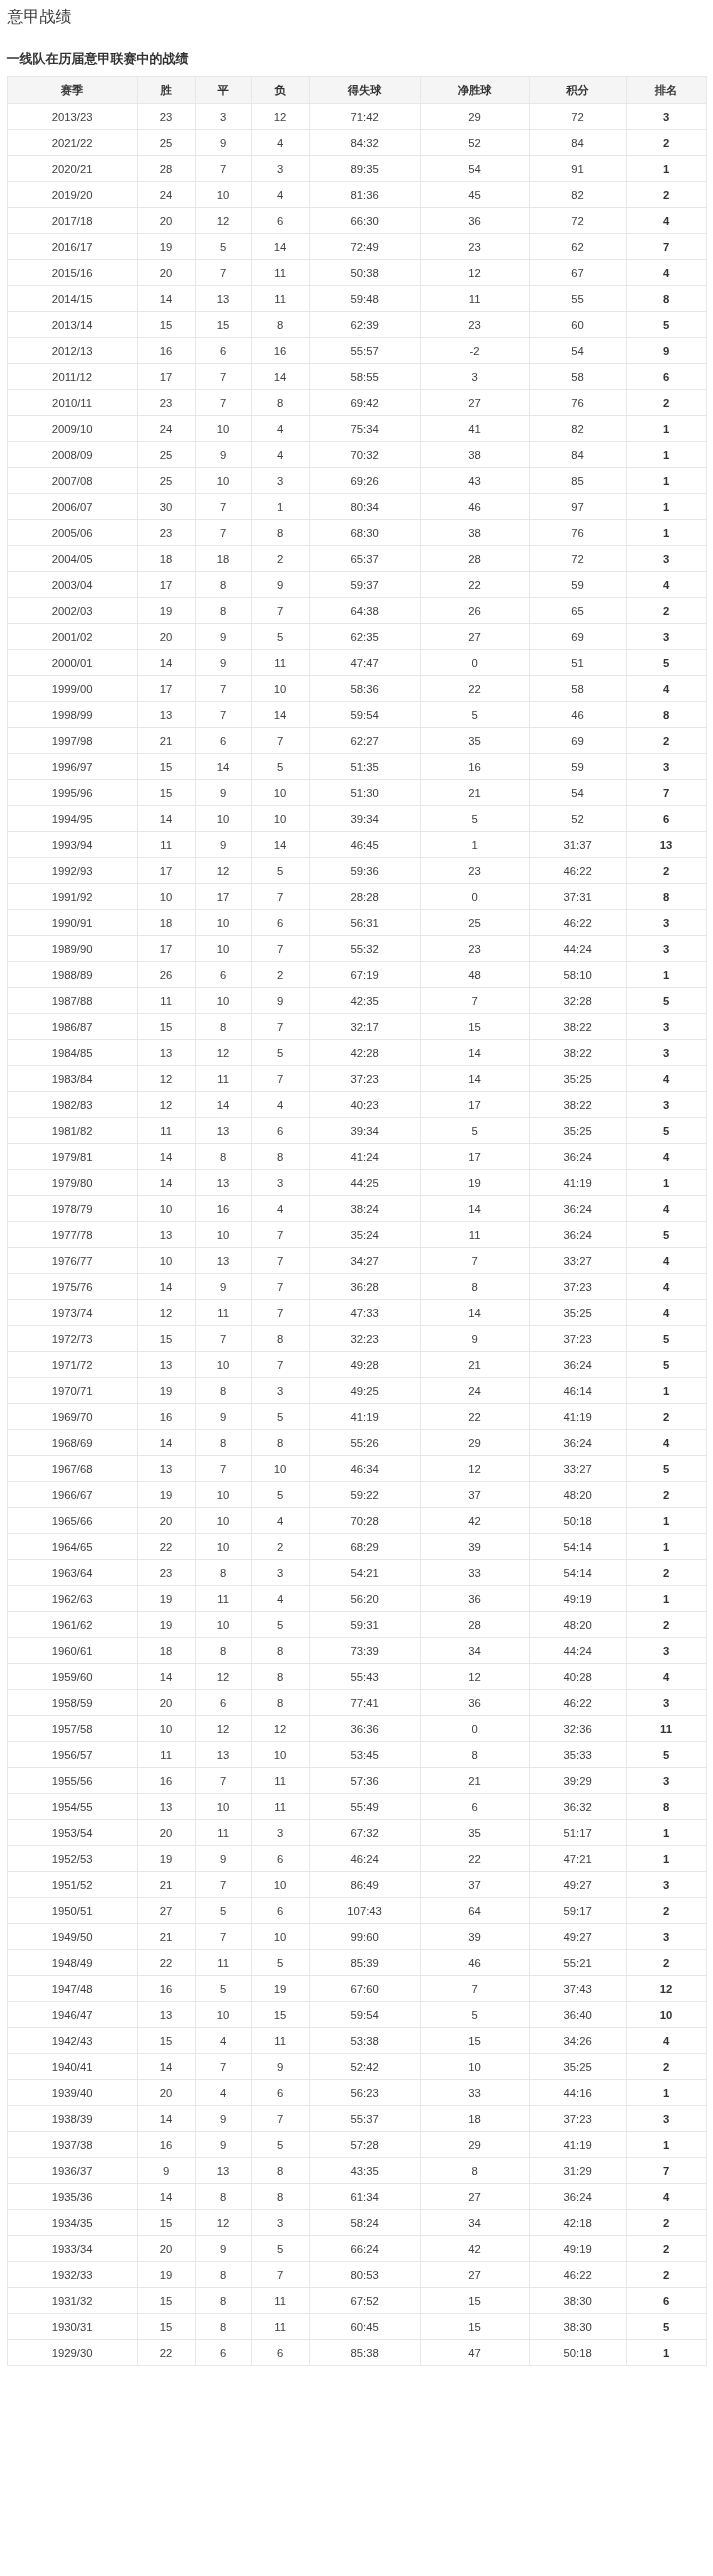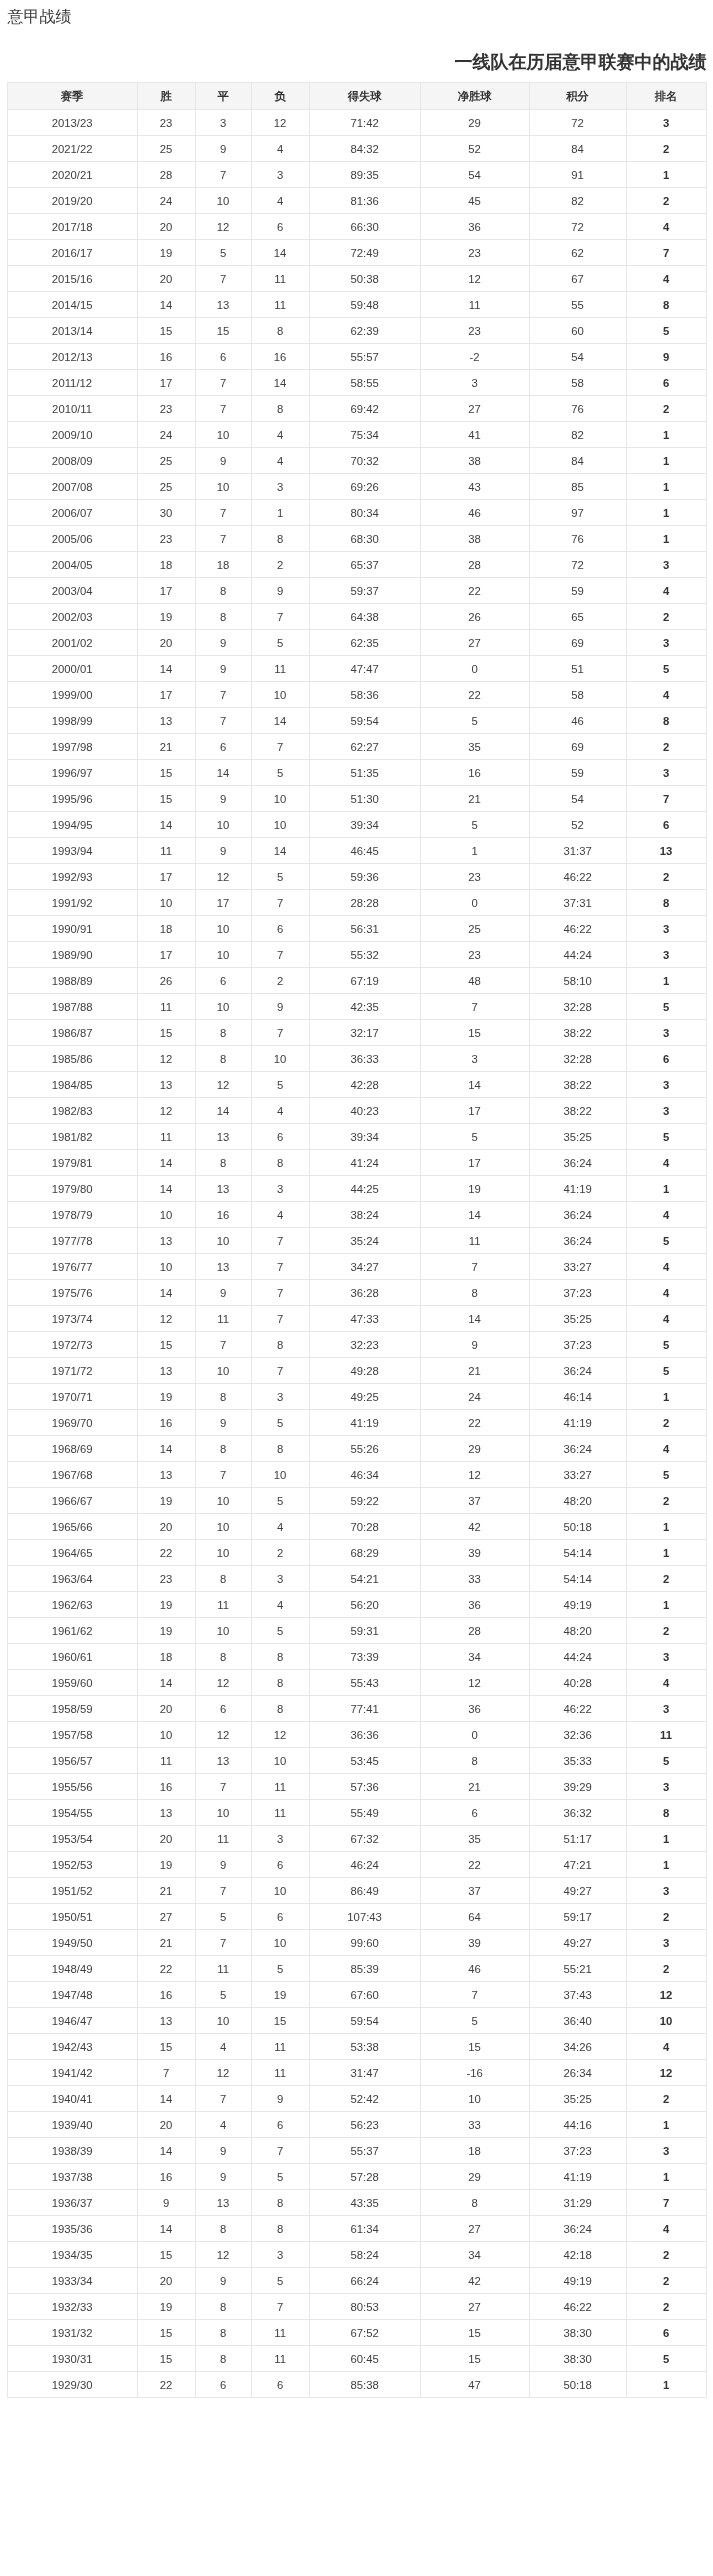--- a/index.html
+++ b/index.html
@@ -19,24 +19,24 @@
   }
   table.results {
     width: 700px;
     margin: 0 6.6px;
     border-collapse: collapse;
     table-layout: fixed;
     font-size: 11.3px;
   }
   table.results caption {
     padding: 21.6px 0 8.5px 0;
-    font-size: 18px;
+    font-size: 13px;
     font-weight: 700;
     color: #333333;
-    text-align: right;
+    text-align: left;
   }
   table.results th,
   table.results td {
     border: 0.9px solid #e7e7e7;
     text-align: center;
     vertical-align: middle;
     padding: 0 1.9px;
     overflow: hidden;
     white-space: nowrap;
   }
@@ -441,38 +441,38 @@
         <td>1986/87</td>
         <td>15</td>
         <td>8</td>
         <td>7</td>
         <td>32:17</td>
         <td>15</td>
         <td>38:22</td>
         <td class="rank">3</td>
       </tr>
       <tr>
-        <td>1985/86</td>
-        <td>12</td>
-        <td>8</td>
-        <td>10</td>
-        <td>36:33</td>
-        <td>3</td>
-        <td>32:28</td>
-        <td class="rank">6</td>
-      </tr>
-      <tr>
         <td>1984/85</td>
         <td>13</td>
         <td>12</td>
         <td>5</td>
         <td>42:28</td>
         <td>14</td>
         <td>38:22</td>
         <td class="rank">3</td>
+      </tr>
+      <tr>
+        <td>1983/84</td>
+        <td>12</td>
+        <td>11</td>
+        <td>7</td>
+        <td>37:23</td>
+        <td>14</td>
+        <td>35:25</td>
+        <td class="rank">4</td>
       </tr>
       <tr>
         <td>1982/83</td>
         <td>12</td>
         <td>14</td>
         <td>4</td>
         <td>40:23</td>
         <td>17</td>
         <td>38:22</td>
         <td class="rank">3</td>
@@ -829,30 +829,20 @@
       </tr>
       <tr>
         <td>1942/43</td>
         <td>15</td>
         <td>4</td>
         <td>11</td>
         <td>53:38</td>
         <td>15</td>
         <td>34:26</td>
         <td class="rank">4</td>
-      </tr>
-      <tr>
-        <td>1941/42</td>
-        <td>7</td>
-        <td>12</td>
-        <td>11</td>
-        <td>31:47</td>
-        <td>-16</td>
-        <td>26:34</td>
-        <td class="rank">12</td>
       </tr>
       <tr>
         <td>1940/41</td>
         <td>14</td>
         <td>7</td>
         <td>9</td>
         <td>52:42</td>
         <td>10</td>
         <td>35:25</td>
         <td class="rank">2</td>

